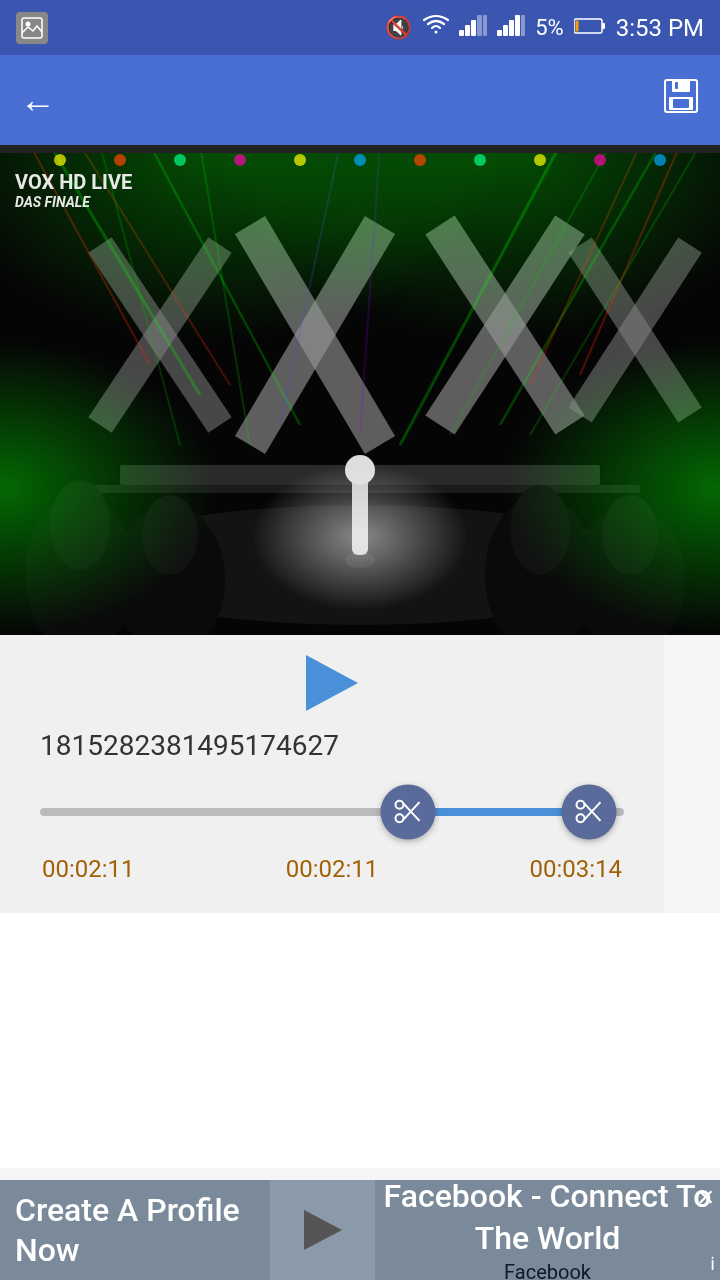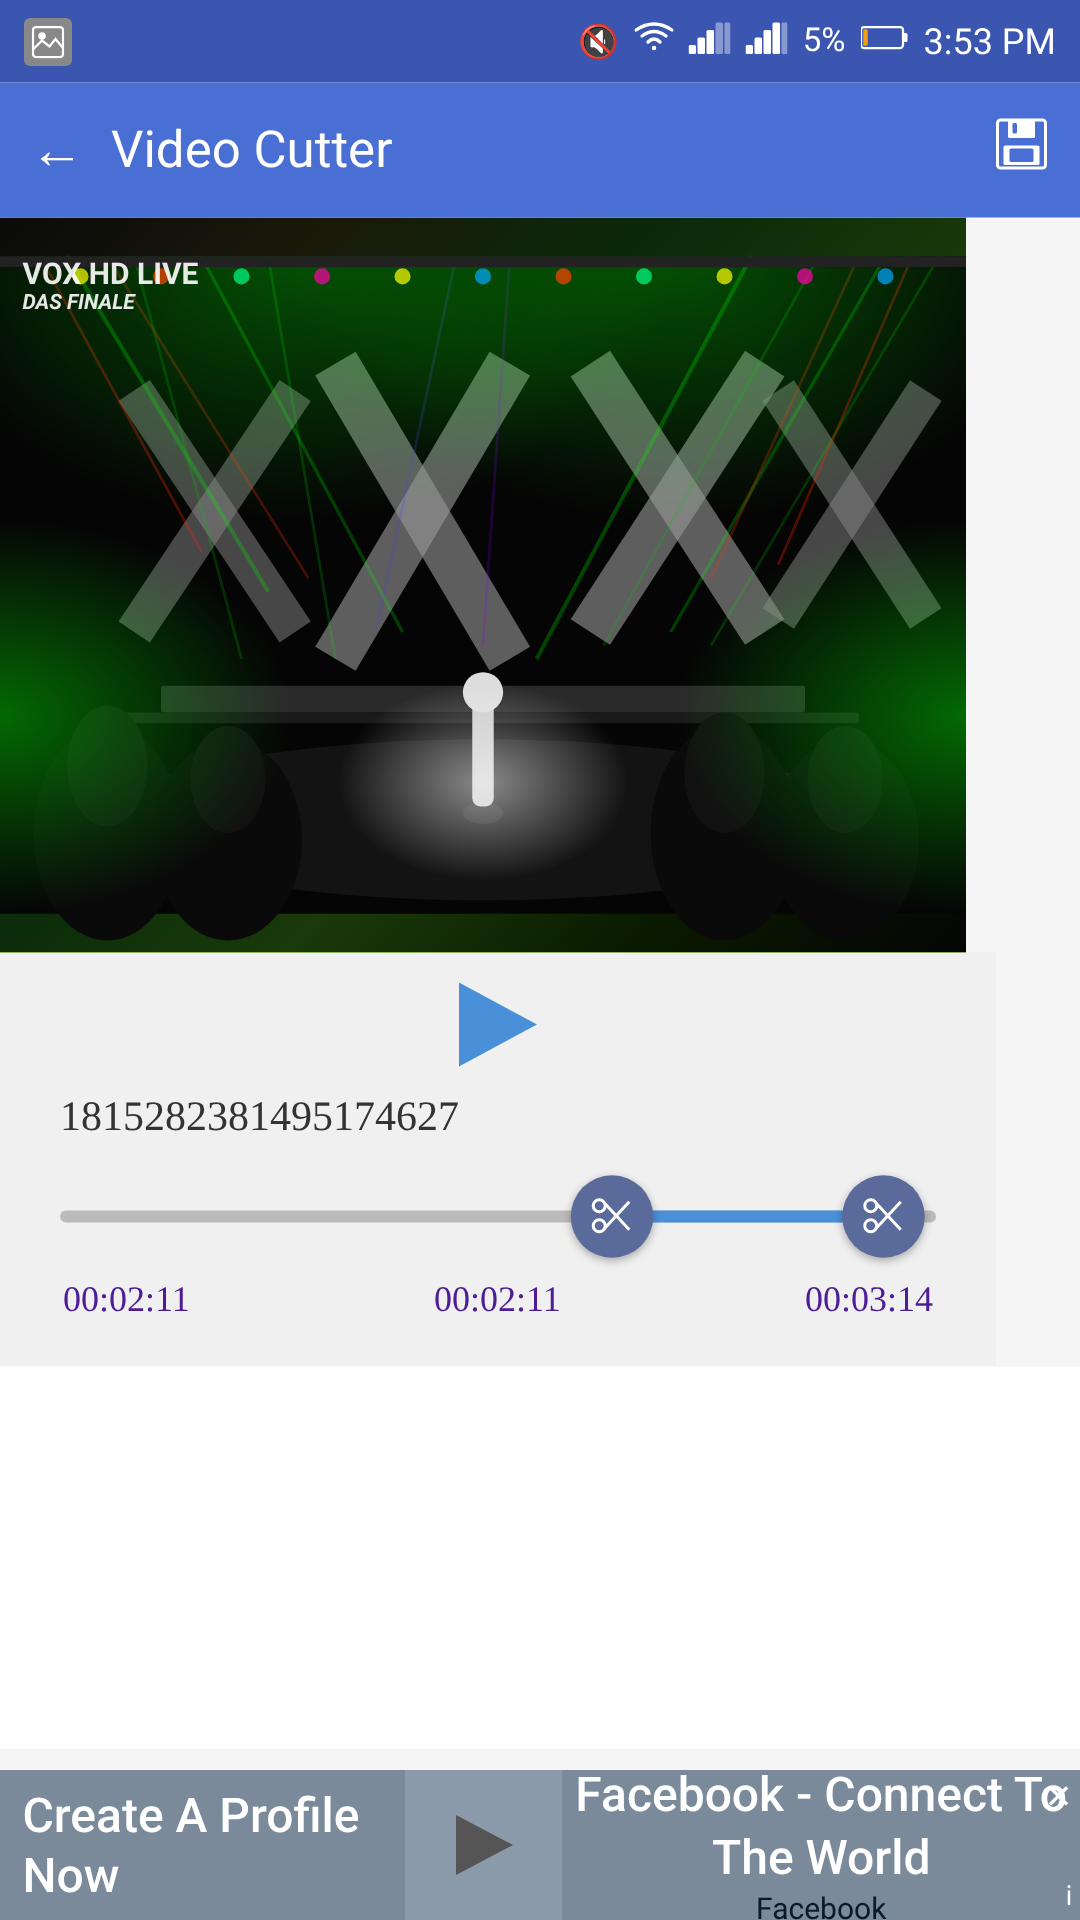--- a/index.html
+++ b/index.html
@@ -73,23 +73,23 @@
       font-weight: 400;
     }
     .save-icon {
       color: white;
       font-size: 36px;
       cursor: pointer;
     }
 
     
     #video-area {
-      width: 644px;
+      width: 720px;
       height: 490px;
-      background: #84cc16;
+      background: #15803d;
       position: relative;
       overflow: hidden;
     }
     .video-thumbnail {
       width: 100%;
       height: 100%;
       background: linear-gradient(135deg, #0a0a0a 0%, #1a1a0a 20%, #0a2a0a 40%, #1a3a0a 60%, #0a1a00 80%, #050505 100%);
       position: relative;
       display: flex;
       align-items: center;
@@ -115,21 +115,20 @@
     }
     .watermark-line1 { font-size: 20px; }
     .watermark-line2 { font-size: 14px; font-style: italic; }
 
     
     #controls-area {
       width: 664px;
       background: #f0f0f0;
       padding: 20px 40px 30px;
       flex: 1;
-      font-family: Liberation Serif, serif;
     }
 
     
     .play-button-container {
       display: flex;
       justify-content: center;
       margin-bottom: 18px;
     }
     .play-button {
       width: 0;
@@ -199,21 +198,21 @@
       width: 32px;
       height: 32px;
       fill: white;
     }
 
     
     .timestamps {
       display: flex;
       justify-content: space-between;
       font-size: 24px;
-      color: #4c1d95;
+      color: #a16207;
       padding: 0 2px;
     }
 
     
     #ad-banner {
       position: absolute;
       bottom: 0;
       left: 0;
       width: 720px;
       height: 100px;
@@ -349,21 +348,20 @@
         <rect x="1.5" y="3.5" width="3" height="11" rx="1" fill="#f59e0b"></rect>
       </svg>
     </span>
     <span class="status-time">3:53 PM</span>
   </div>
 </div>
 
 <div id="app-bar">
   <div class="app-bar-left">
     <span class="back-arrow">←</span>
-    <span class="app-title">Video Cutter</span>
   </div>
   <span class="save-icon">
     <svg width="38" height="38" viewBox="0 0 38 38" fill="white">
       <rect x="3" y="3" width="32" height="32" rx="2" fill="none" stroke="white" stroke-width="2"></rect>
       <rect x="10" y="3" width="18" height="12" rx="1" fill="white"></rect>
       <rect x="7" y="20" width="24" height="13" rx="1" fill="white"></rect>
       <rect x="11" y="22" width="16" height="9" rx="1" fill="#4a6fd4"></rect>
       <rect x="13" y="5" width="3" height="7" rx="1" fill="#4a6fd4"></rect>
     </svg>
   </span>

